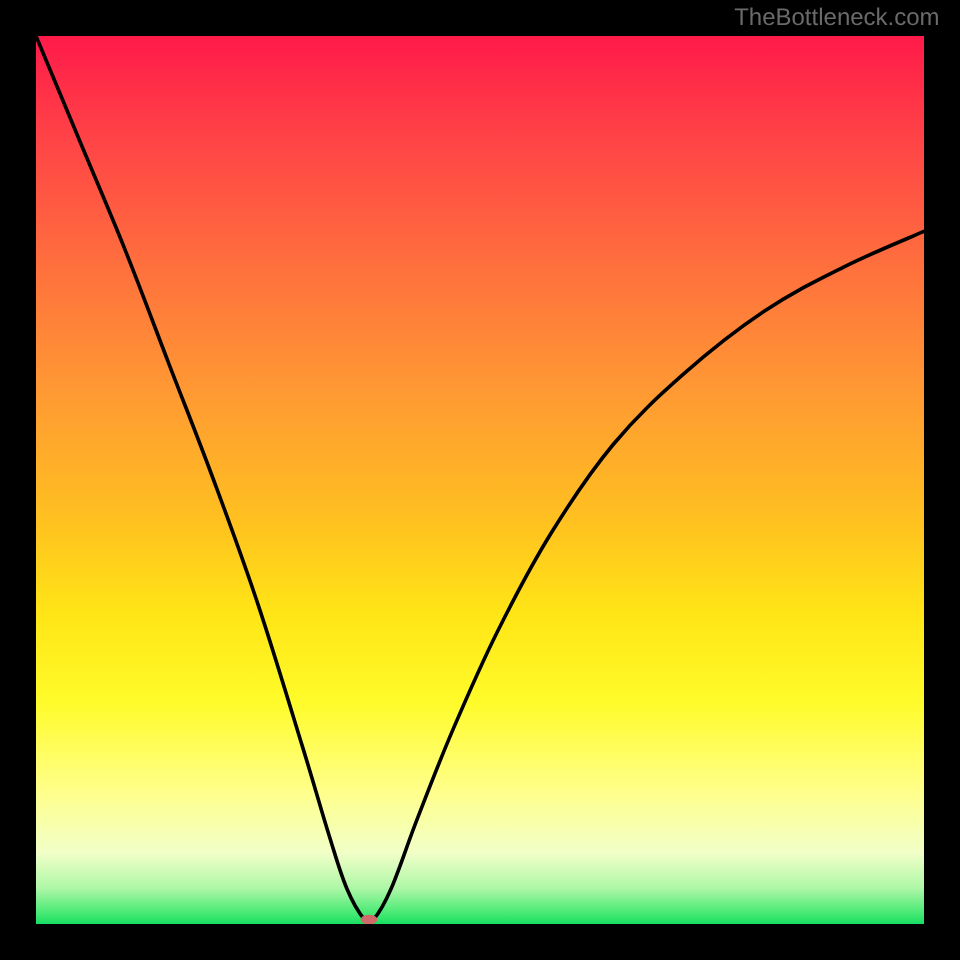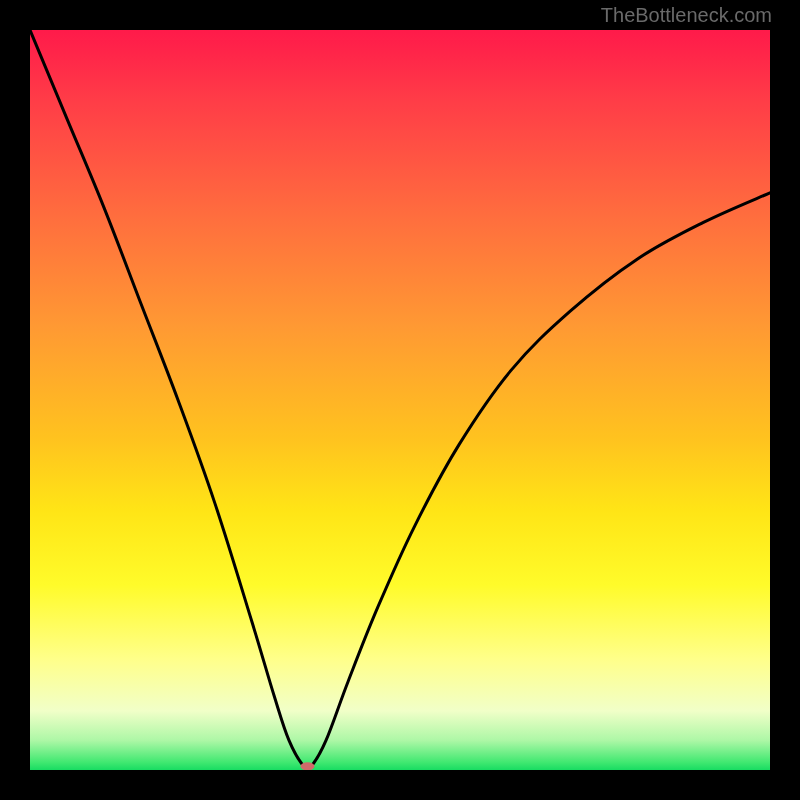--- a/index.html
+++ b/index.html
@@ -7,21 +7,21 @@
     padding: 0;
     width: 800px;
     height: 800px;
     background: #000;
     position: relative;
     font-family: Arial, Helvetica, sans-serif;
   }
   .watermark {
     position: absolute;
     top: 4px;
-    right: 28px;
+    right: 17px;
     color: #6a6a6a;
     font-size: 20px;
     font-weight: 500;
     z-index: 10;
   }
   .plot-area {
     position: absolute;
     left: 30px;
     top: 30px;
     width: 740px;

